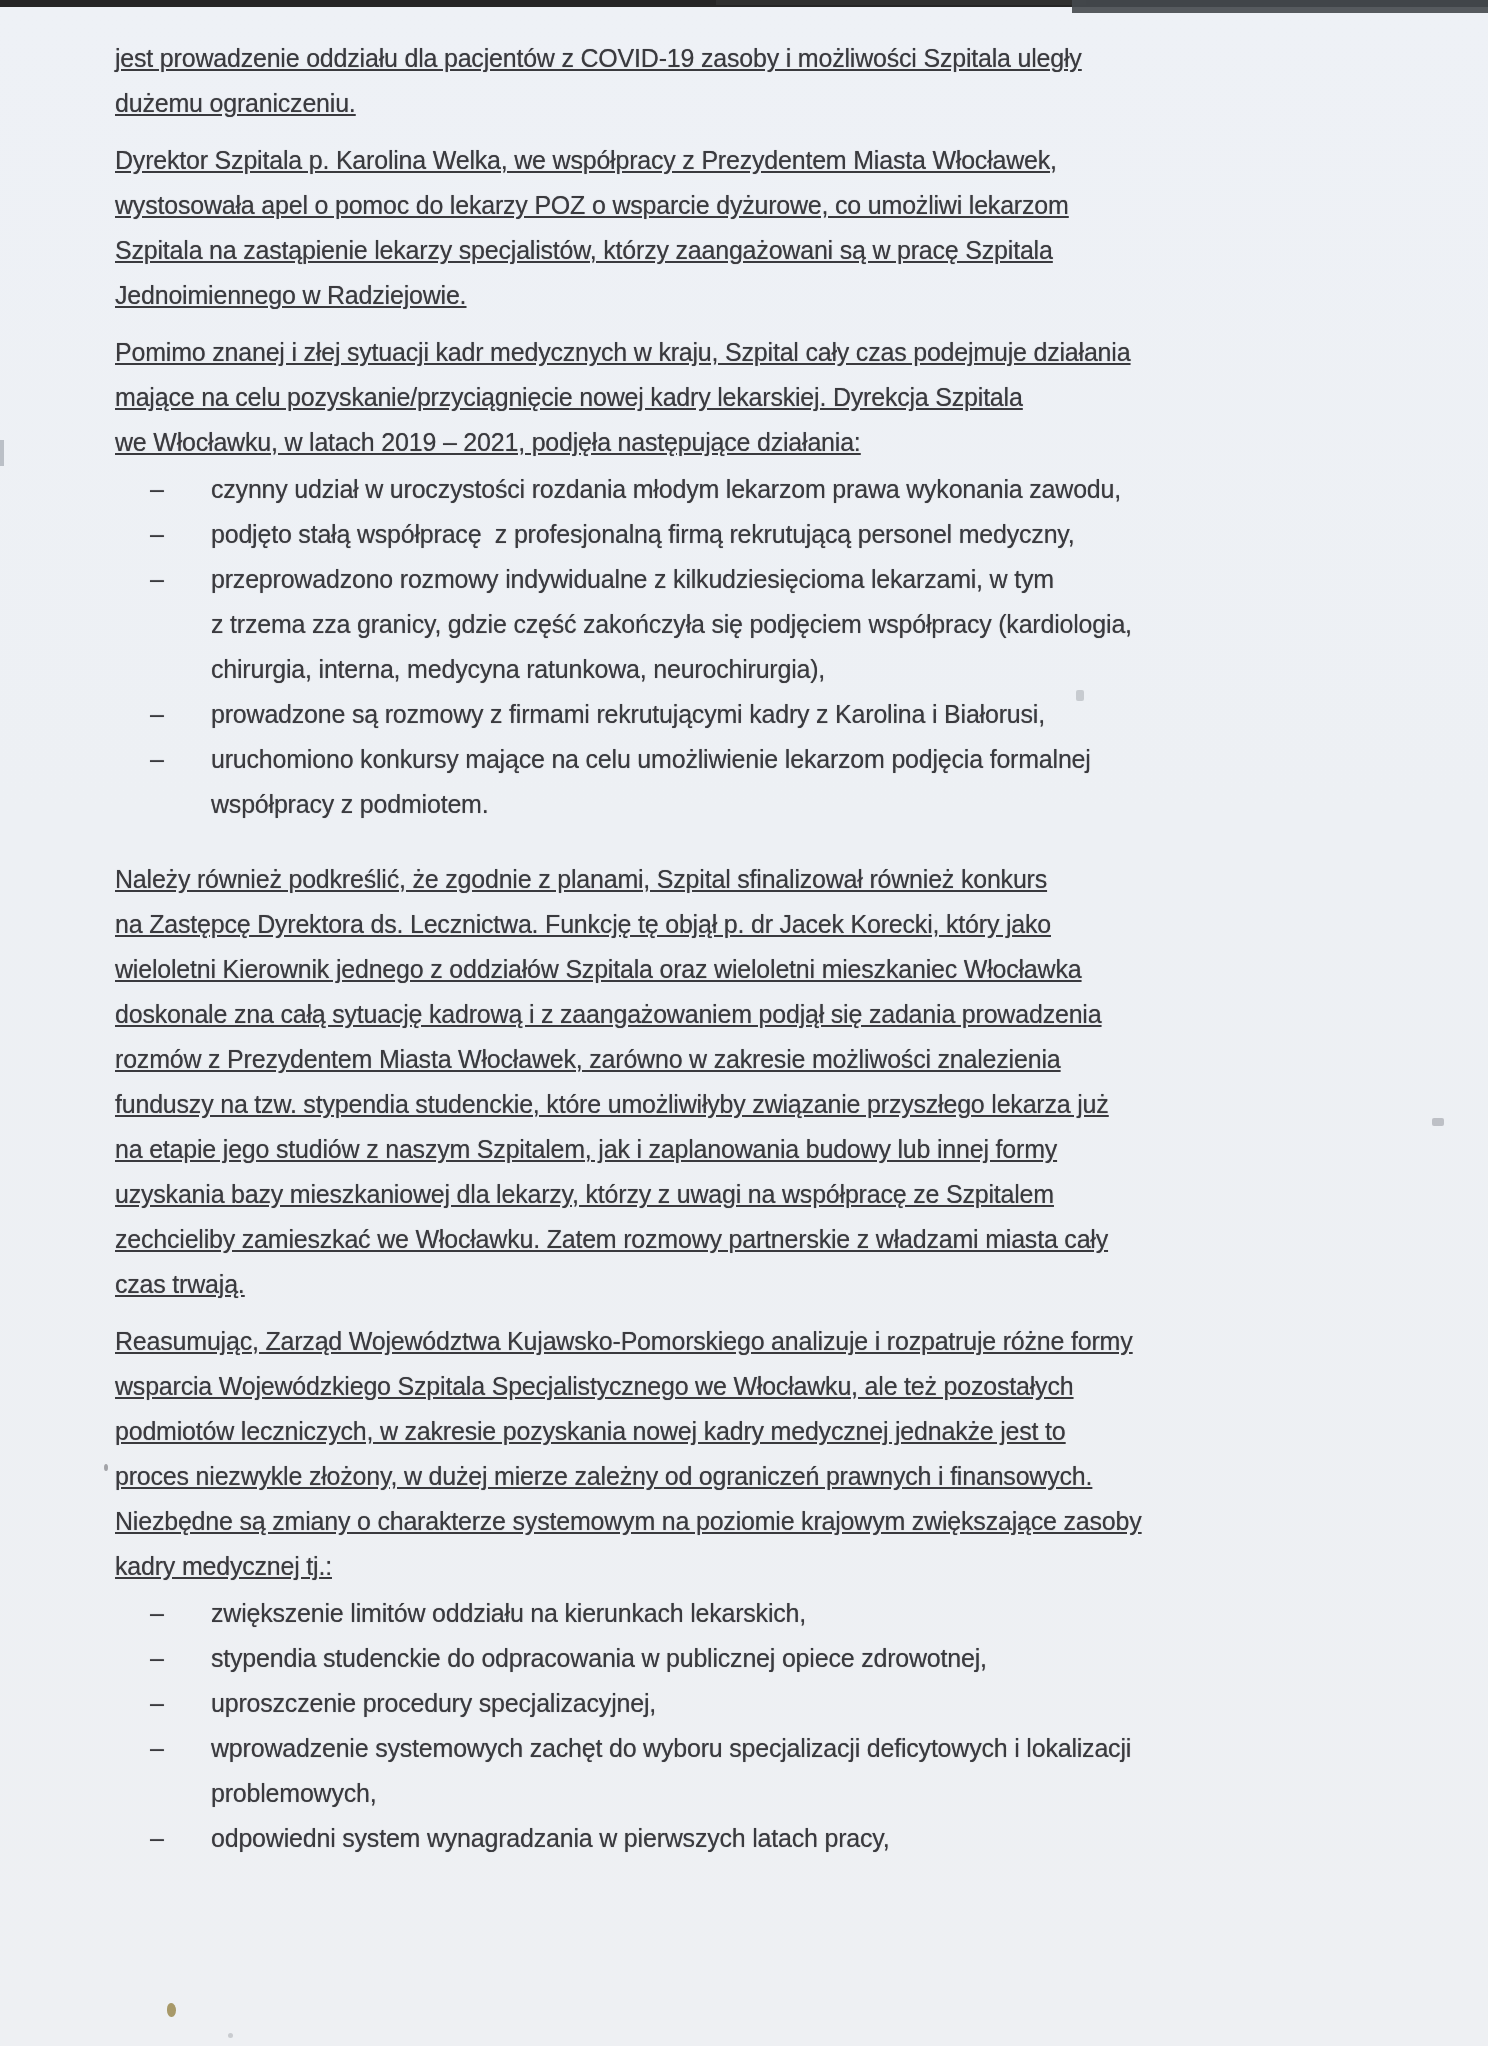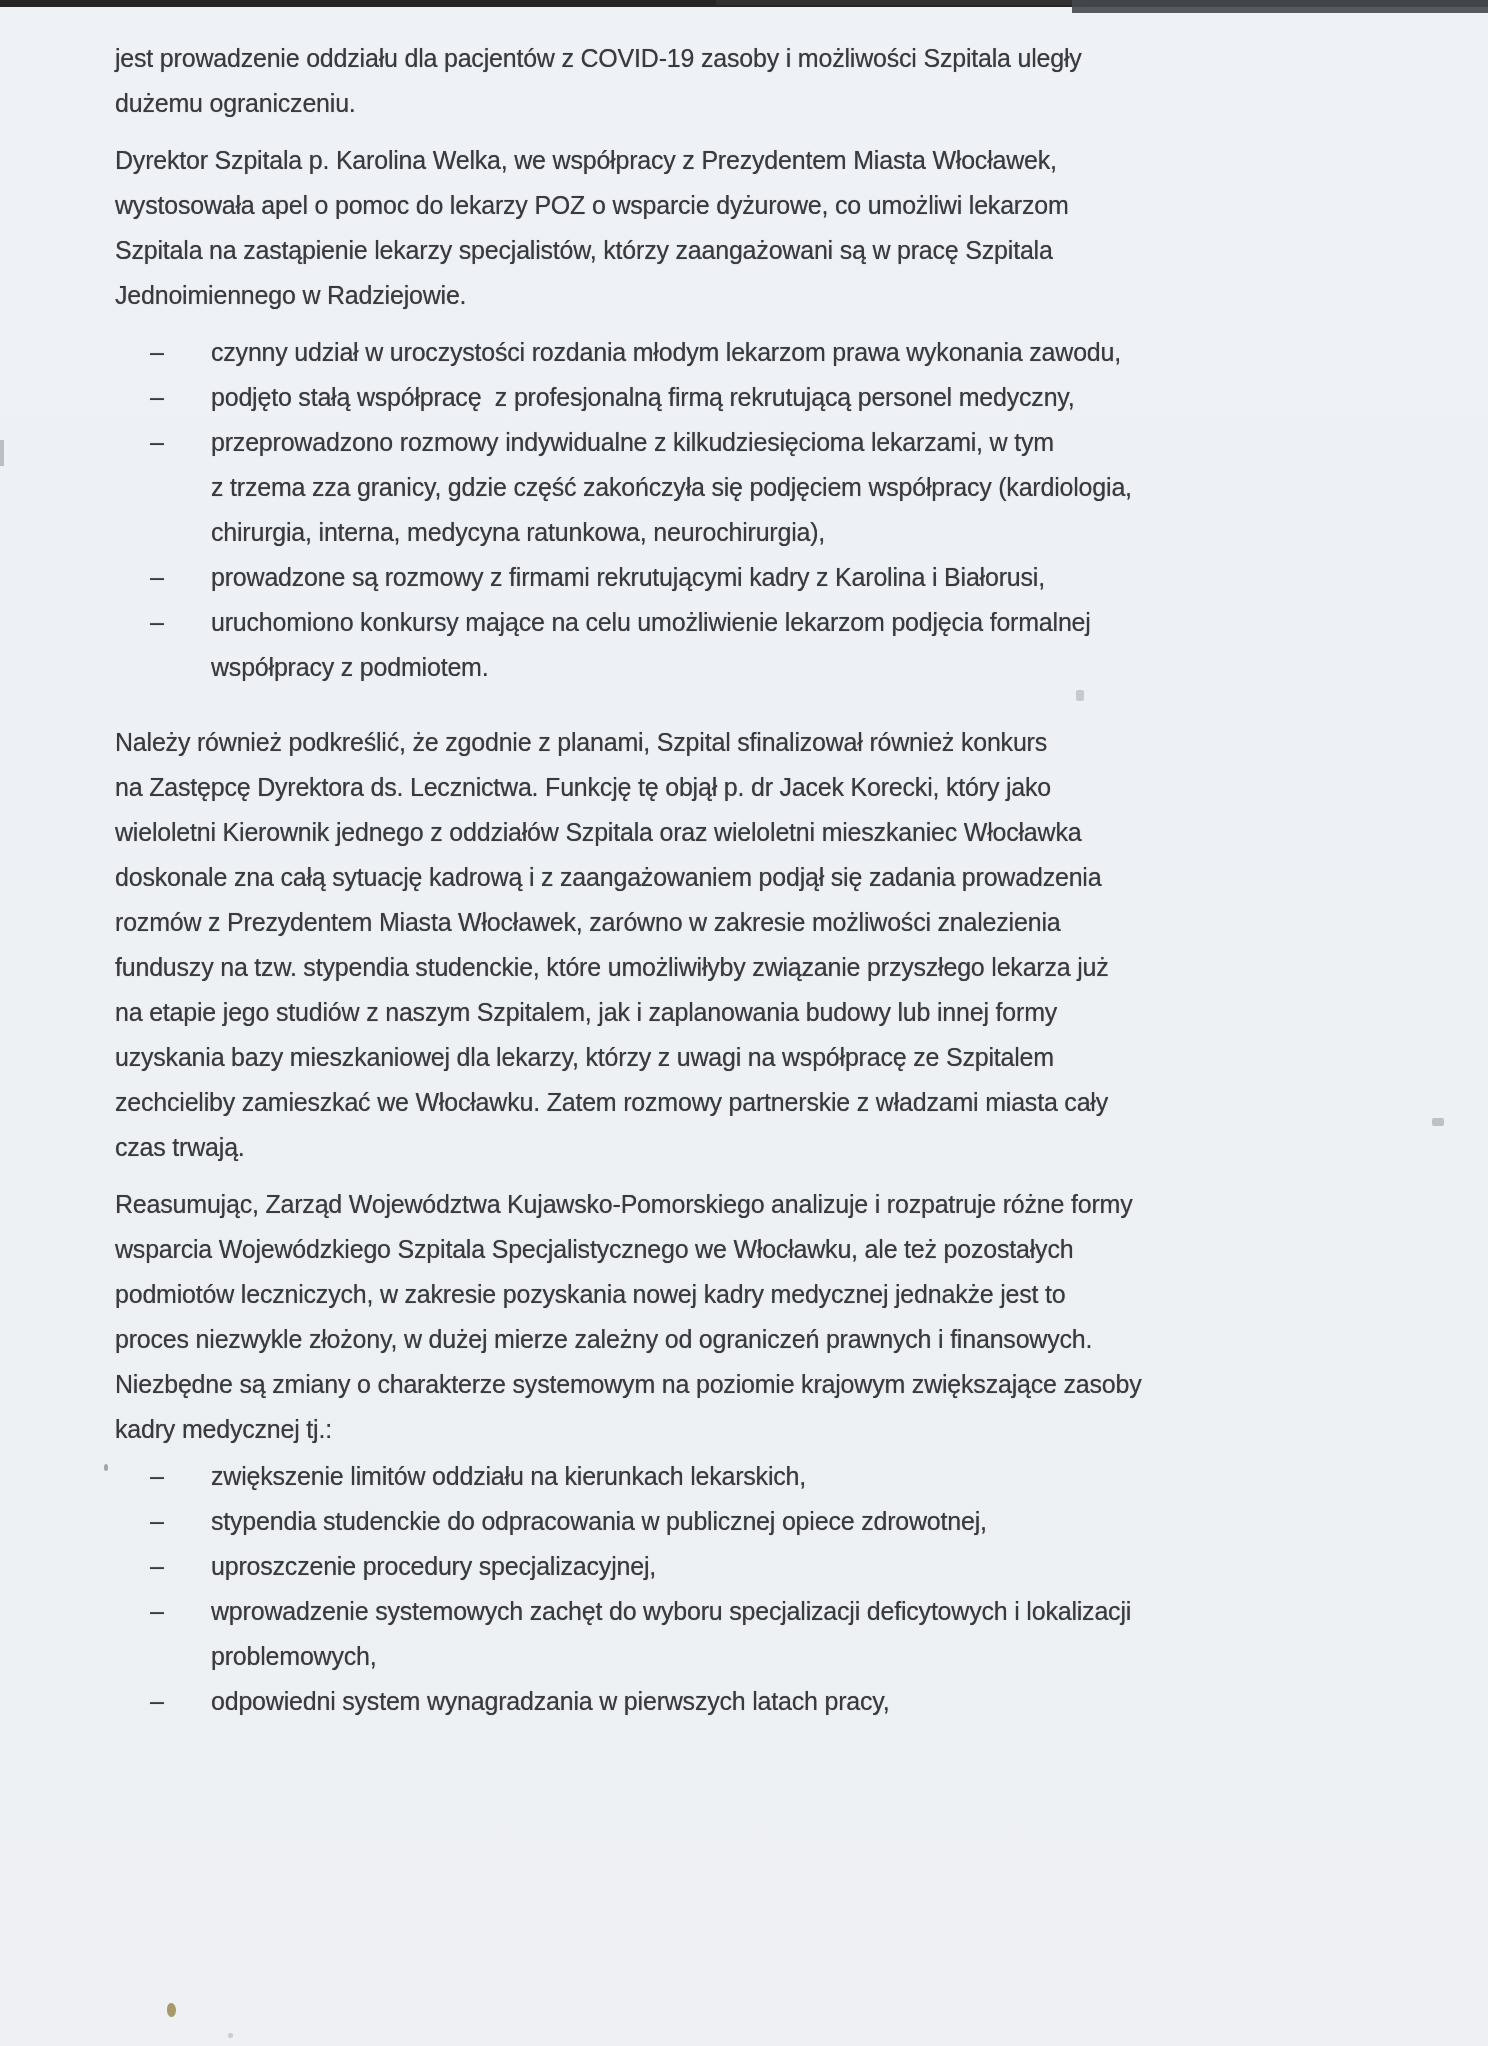--- a/index.html
+++ b/index.html
@@ -12,21 +12,21 @@
   
   .scan-edge-top{position:absolute;top:0;left:0;width:100%;height:7px;background:#262626;}
   .scan-edge-top-right{position:absolute;top:0;left:1072px;right:0;height:13px;background:#45494e;opacity:.9;}
   .scan-edge-top-mid{position:absolute;top:0;left:716px;width:370px;height:5px;background:#303030;}
   
   .text-block{
     position:absolute;top:36px;left:115px;right:205px;
     color:#3a3a3e;font-size:25px;line-height:45px;letter-spacing:-0.2px;
     text-shadow:0 0 0.8px rgba(52,52,58,0.65);
   }
-  .text-block p{margin:0 0 12px 0;white-space:pre-wrap;}
+  .text-block p{margin:0 0 12px 0;white-space:pre-wrap;text-decoration:underline;}
   .text-block p.before-list{margin-bottom:2px;}
   ul.dash-list{list-style:none;margin:4px 0 30px 0;padding:0 0 0 35px;}
   ul.dash-list.tight-top{margin-top:2px;}
   ul.dash-list.last{margin-bottom:0;}
   ul.dash-list li{display:flex;}
   .dash{width:33px;flex:none;}
   .li-text{flex:1;white-space:pre-wrap;margin-left:28px;}
   
   .speck{position:absolute;}
   .speck-ink-bottom{left:167px;top:2003px;width:9px;height:14px;background:#9b8950;border-radius:45% 55% 50% 50%;opacity:.85;}
@@ -48,20 +48,23 @@
   <main class="text-block">
 
     <p>jest prowadzenie oddziału dla pacjentów z COVID-19 zasoby i możliwości Szpitala uległy
 dużemu ograniczeniu.</p>
 
     <p>Dyrektor Szpitala p. Karolina Welka, we współpracy z Prezydentem Miasta Włocławek,
 wystosowała apel o pomoc do lekarzy POZ o wsparcie dyżurowe, co umożliwi lekarzom
 Szpitala na zastąpienie lekarzy specjalistów, którzy zaangażowani są w pracę Szpitala
 Jednoimiennego w Radziejowie.</p>
 
+    <p class="before-list">Pomimo znanej i złej sytuacji kadr medycznych w kraju, Szpital cały czas podejmuje działania
+mające na celu pozyskanie/przyciągnięcie nowej kadry lekarskiej. Dyrekcja Szpitala
+we Włocławku, w latach 2019 – 2021, podjęła następujące działania:</p>
 
     <ul class="dash-list tight-top">
       <li>
         <span class="dash">–</span>
         <span class="li-text">czynny udział w uroczystości rozdania młodym lekarzom prawa wykonania zawodu,</span>
       </li>
       <li>
         <span class="dash">–</span>
         <span class="li-text">podjęto stałą współpracę  z profesjonalną firmą rekrutującą personel medyczny,</span>
       </li>

